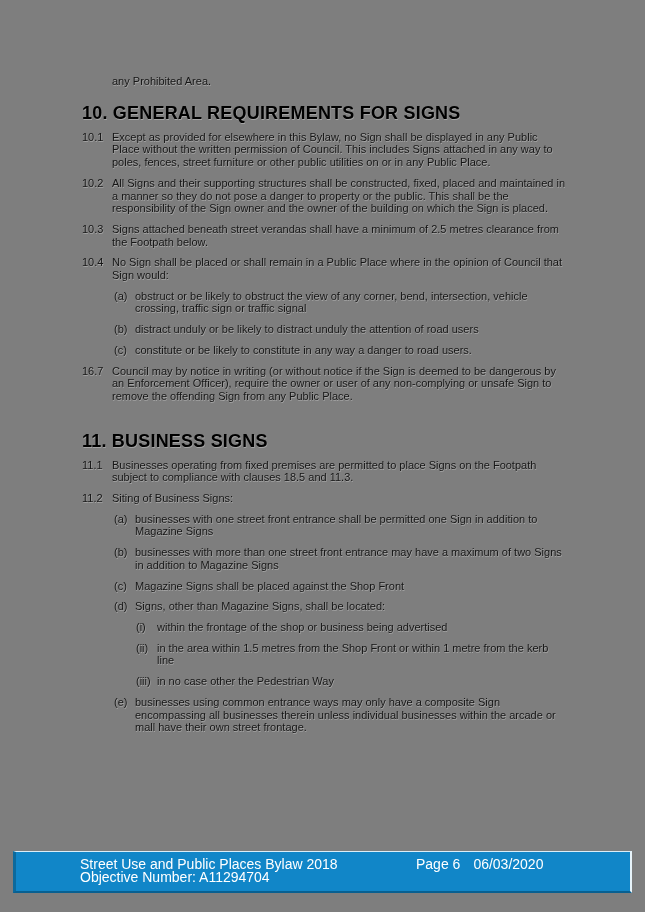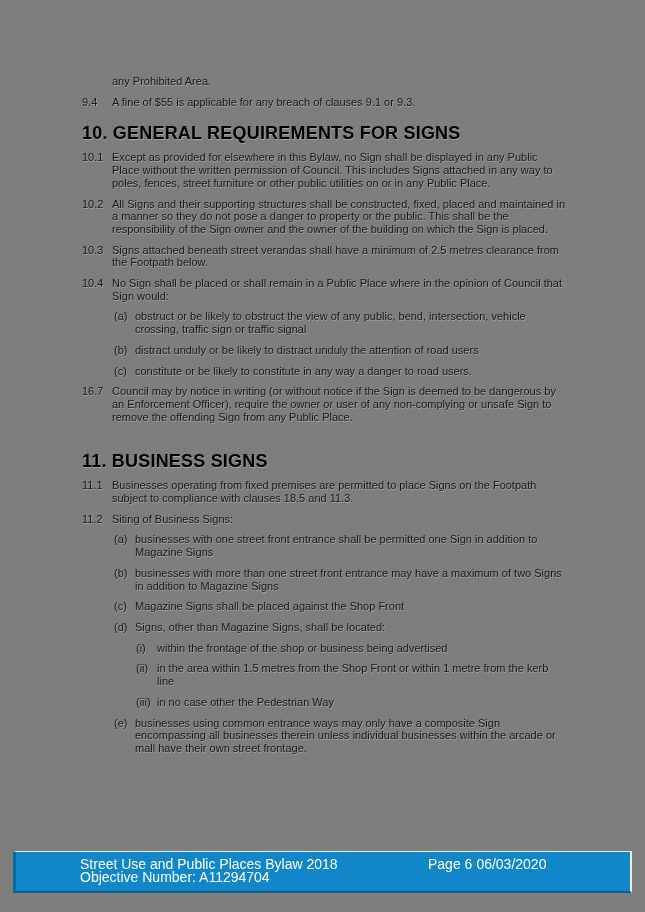--- a/index.html
+++ b/index.html
@@ -38,39 +38,33 @@
   .footer{
     position:absolute;left:13px;top:851px;width:619px;height:42px;
     background:var(--bar);color:var(--footer-text);
     font-size:14px;line-height:12.5px;
     border-top:1px solid rgba(255,255,255,0.85);
     border-right:2px solid rgba(255,255,255,0.9);
     border-bottom:2px solid rgba(8,92,140,0.9);
     border-left:3px solid rgba(12,102,152,0.9);
   }
   .footer-left{position:absolute;left:64px;top:6px;}
-  .footer-right{position:absolute;left:412px;top:6px;display:flex;gap:4px;}
+  .footer-right{position:absolute;left:400px;top:6px;display:flex;gap:13px;}
 </style>
 </head>
 <body>
 
 <div class="screen">
 
   <main class="doc">
     <div>
         <div class="clause">
           <span class="num"></span>
           <div class="cbody">
             <p class="ptext">any Prohibited Area.</p>
-          </div>
-        </div>
-        <div class="clause">
-          <span class="num">9.4</span>
-          <div class="cbody">
-            <p class="ptext">A fine of $55 is applicable for any breach of clauses 9.1 or 9.3.</p>
           </div>
         </div>
         <h2 class="heading">10. GENERAL REQUIREMENTS FOR SIGNS</h2>
         <div class="clause">
           <span class="num">10.1</span>
           <div class="cbody">
             <p class="ptext">Except as provided for elsewhere in this Bylaw, no Sign shall be displayed in any Public Place without the written permission of Council. This includes Signs attached in any way to poles, fences, street furniture or other public utilities on or in any Public Place.</p>
           </div>
         </div>
         <div class="clause">
@@ -85,21 +79,21 @@
             <p class="ptext">Signs attached beneath street verandas shall have a minimum of 2.5 metres clearance from the Footpath below.</p>
           </div>
         </div>
         <div class="clause">
           <span class="num">10.4</span>
           <div class="cbody">
             <p class="ptext">No Sign shall be placed or shall remain in a Public Place where in the opinion of Council that Sign would:</p>
             <div class="subitem">
               <span class="label">(a)</span>
               <div class="sbody">
-                <p class="ptext">obstruct or be likely to obstruct the view of any public, bend, intersection, vehicle crossing, traffic sign or traffic signal</p>
+                <p class="ptext">obstruct or be likely to obstruct the view of any corner, bend, intersection, vehicle crossing, traffic sign or traffic signal</p>
               </div>
             </div>
             <div class="subitem">
               <span class="label">(b)</span>
               <div class="sbody">
                 <p class="ptext">distract unduly or be likely to distract unduly the attention of road users</p>
               </div>
             </div>
             <div class="subitem">
               <span class="label">(c)</span>

